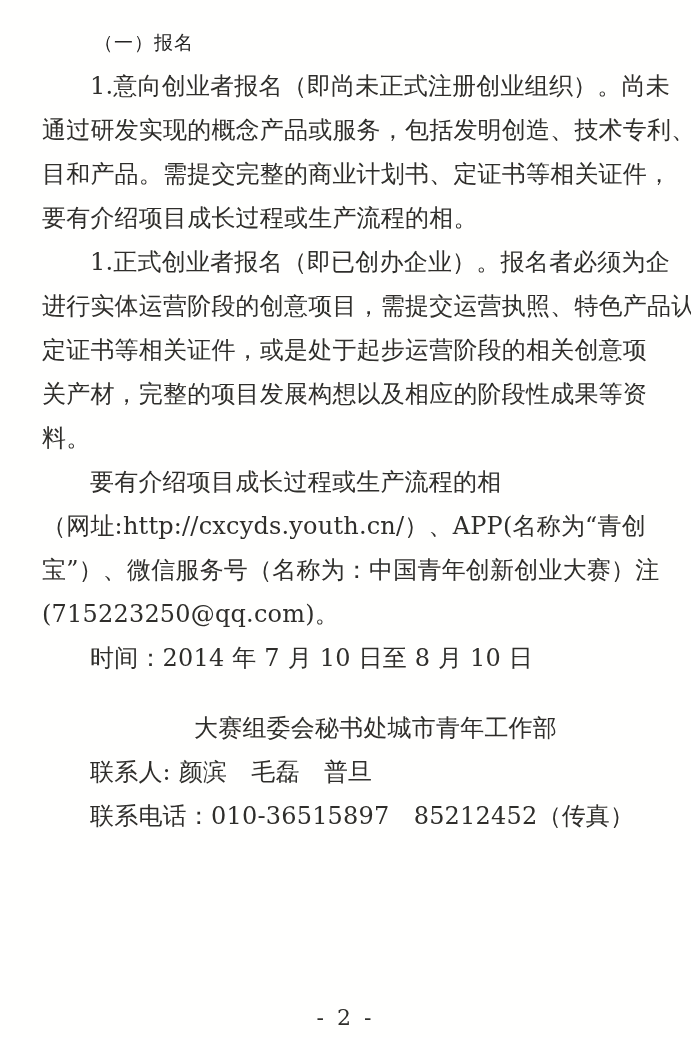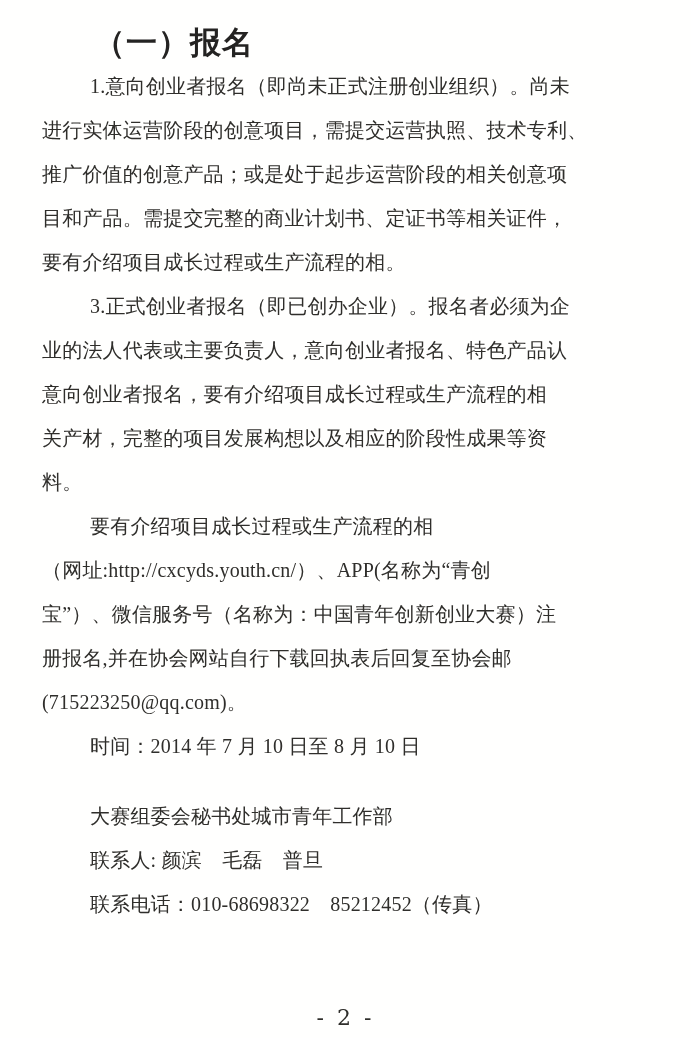--- a/index.html
+++ b/index.html
@@ -14,74 +14,72 @@
       background: #fffffe;
       font-family: "DejaVu Serif", "Liberation Serif", serif;
       color: #2f2e2b;
       overflow: hidden;
       box-sizing: border-box;
     }
     .content {
       padding: 20px 30px 0 42px;
     }
     .heading {
-      font-size: 31px;
-      font-weight: bold;
+      font-size: 19px;
+      font-weight: normal;
       color: #242322;
       height: 44px;
       line-height: 44px;
       padding-left: 52px;
       letter-spacing: 1px;
       white-space: nowrap;
     }
     .line {
-      font-size: 20px;
+      font-size: 24px;
       height: 44px;
       line-height: 44px;
       letter-spacing: 0.2px;
       white-space: nowrap;
-      font-family: Liberation Serif, serif;
     }
     .line.indent {
       padding-left: 48px;
     }
     .line.gap-before {
       margin-top: 26px;
+      text-align: center;
     }
     .page-number {
       position: absolute;
       left: 0;
       right: 0;
       bottom: 8px;
       text-align: center;
       font-size: 22px;
       letter-spacing: 3px;
       color: #2f2e2b;
     }
   </style>
 </head>
 <body>
 
 <div class="page">
   <div class="content">
     <div class="heading">（一）报名</div>
     <div class="line indent">1.意向创业者报名（即尚未正式注册创业组织）。尚未</div>
-    <div class="line">进行实体运营阶段的创意项目，需提交运营执照、技术专利、</div>
-    <div class="line">推广价值的创意产品；或是处于起步运营阶段的相关创意项</div>
+    <div class="line">通过研发实现的概念产品或服务，包括发明创造、技术专利、</div>
     <div class="line">目和产品。需提交完整的商业计划书、定证书等相关证件，</div>
     <div class="line">要有介绍项目成长过程或生产流程的相。</div>
-    <div class="line indent">3.正式创业者报名（即已创办企业）。报名者必须为企</div>
-    <div class="line">业的法人代表或主要负责人，意向创业者报名、特色产品认</div>
-    <div class="line">意向创业者报名，要有介绍项目成长过程或生产流程的相</div>
+    <div class="line indent">1.正式创业者报名（即已创办企业）。报名者必须为企</div>
+    <div class="line">进行实体运营阶段的创意项目，需提交运营执照、特色产品认</div>
+    <div class="line">定证书等相关证件，或是处于起步运营阶段的相关创意项</div>
     <div class="line">关产材，完整的项目发展构想以及相应的阶段性成果等资</div>
     <div class="line">料。</div>
     <div class="line indent">要有介绍项目成长过程或生产流程的相</div>
     <div class="line">（网址:http://cxcyds.youth.cn/）、APP(名称为“青创</div>
     <div class="line">宝”）、微信服务号（名称为：中国青年创新创业大赛）注</div>
-    <div class="line">册报名,并在协会网站自行下载回执表后回复至协会邮</div>
     <div class="line">(715223250@qq.com)。</div>
     <div class="line indent">时间：2014 年 7 月 10 日至 8 月 10 日</div>
     <div class="line indent gap-before">大赛组委会秘书处城市青年工作部</div>
     <div class="line indent">联系人: 颜滨　毛磊　普旦</div>
-    <div class="line indent">联系电话：010-68698322　85212452（传真）</div>
+    <div class="line indent">联系电话：010-36515897　85212452（传真）</div>
   </div>
   <div class="page-number">- 2 -</div>
 </div>
 
 </body></html>

